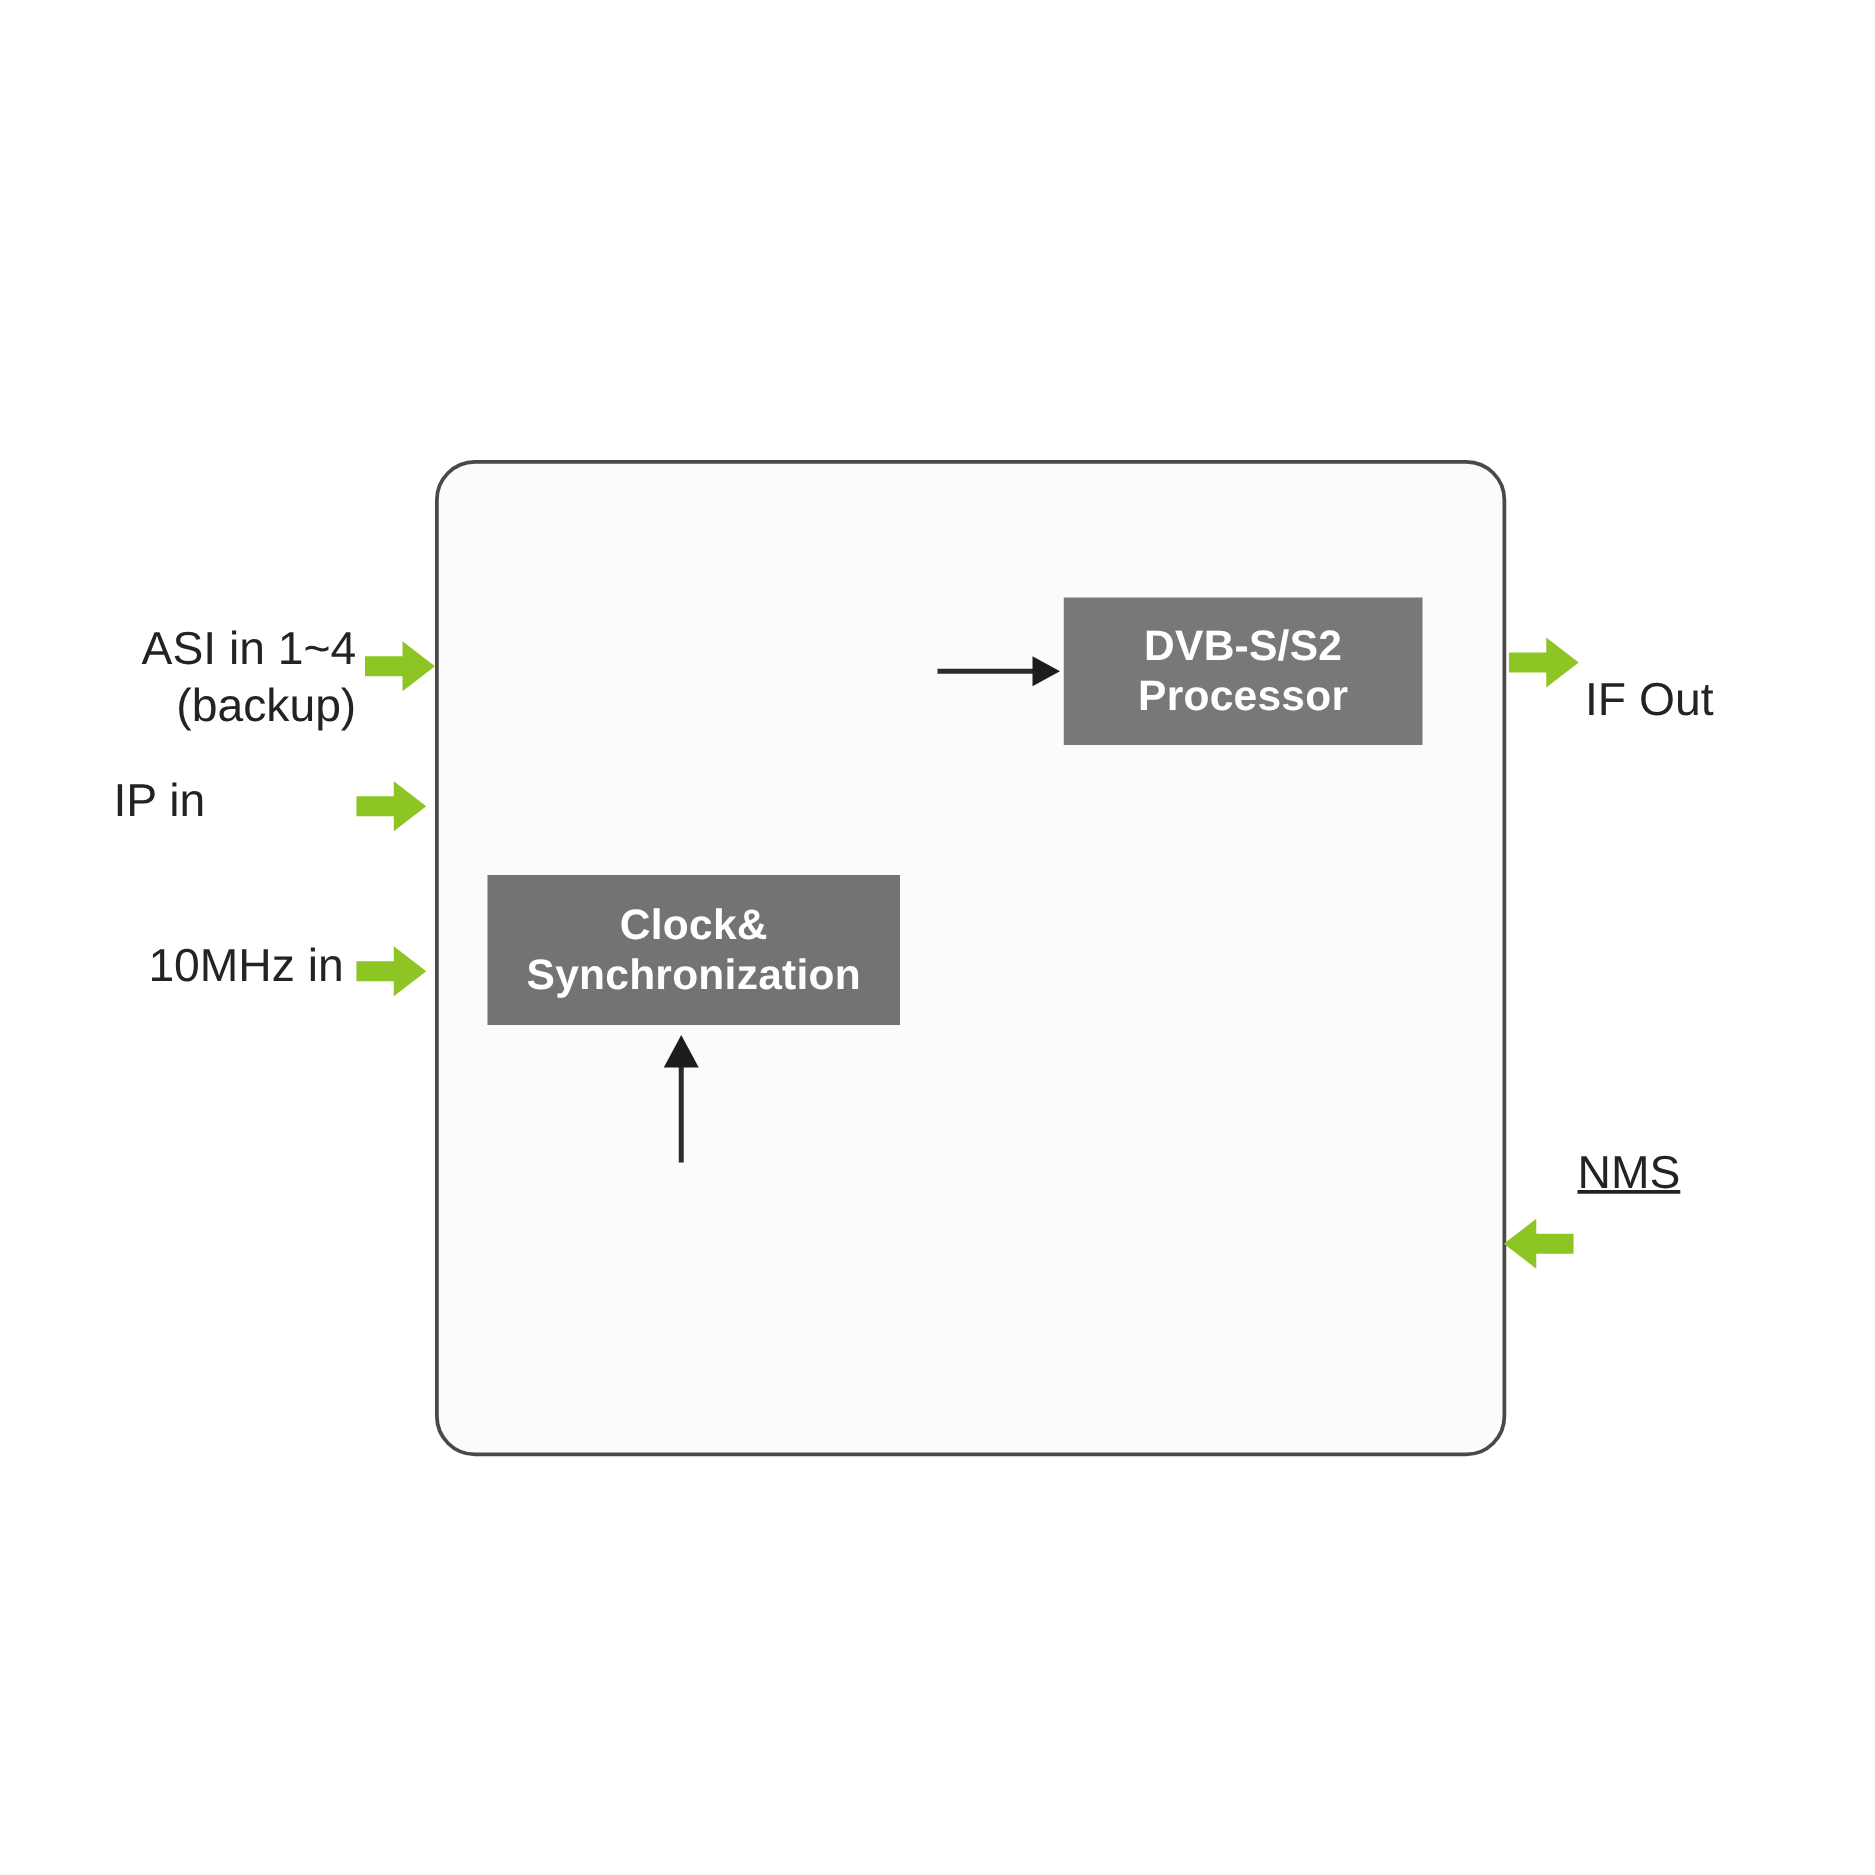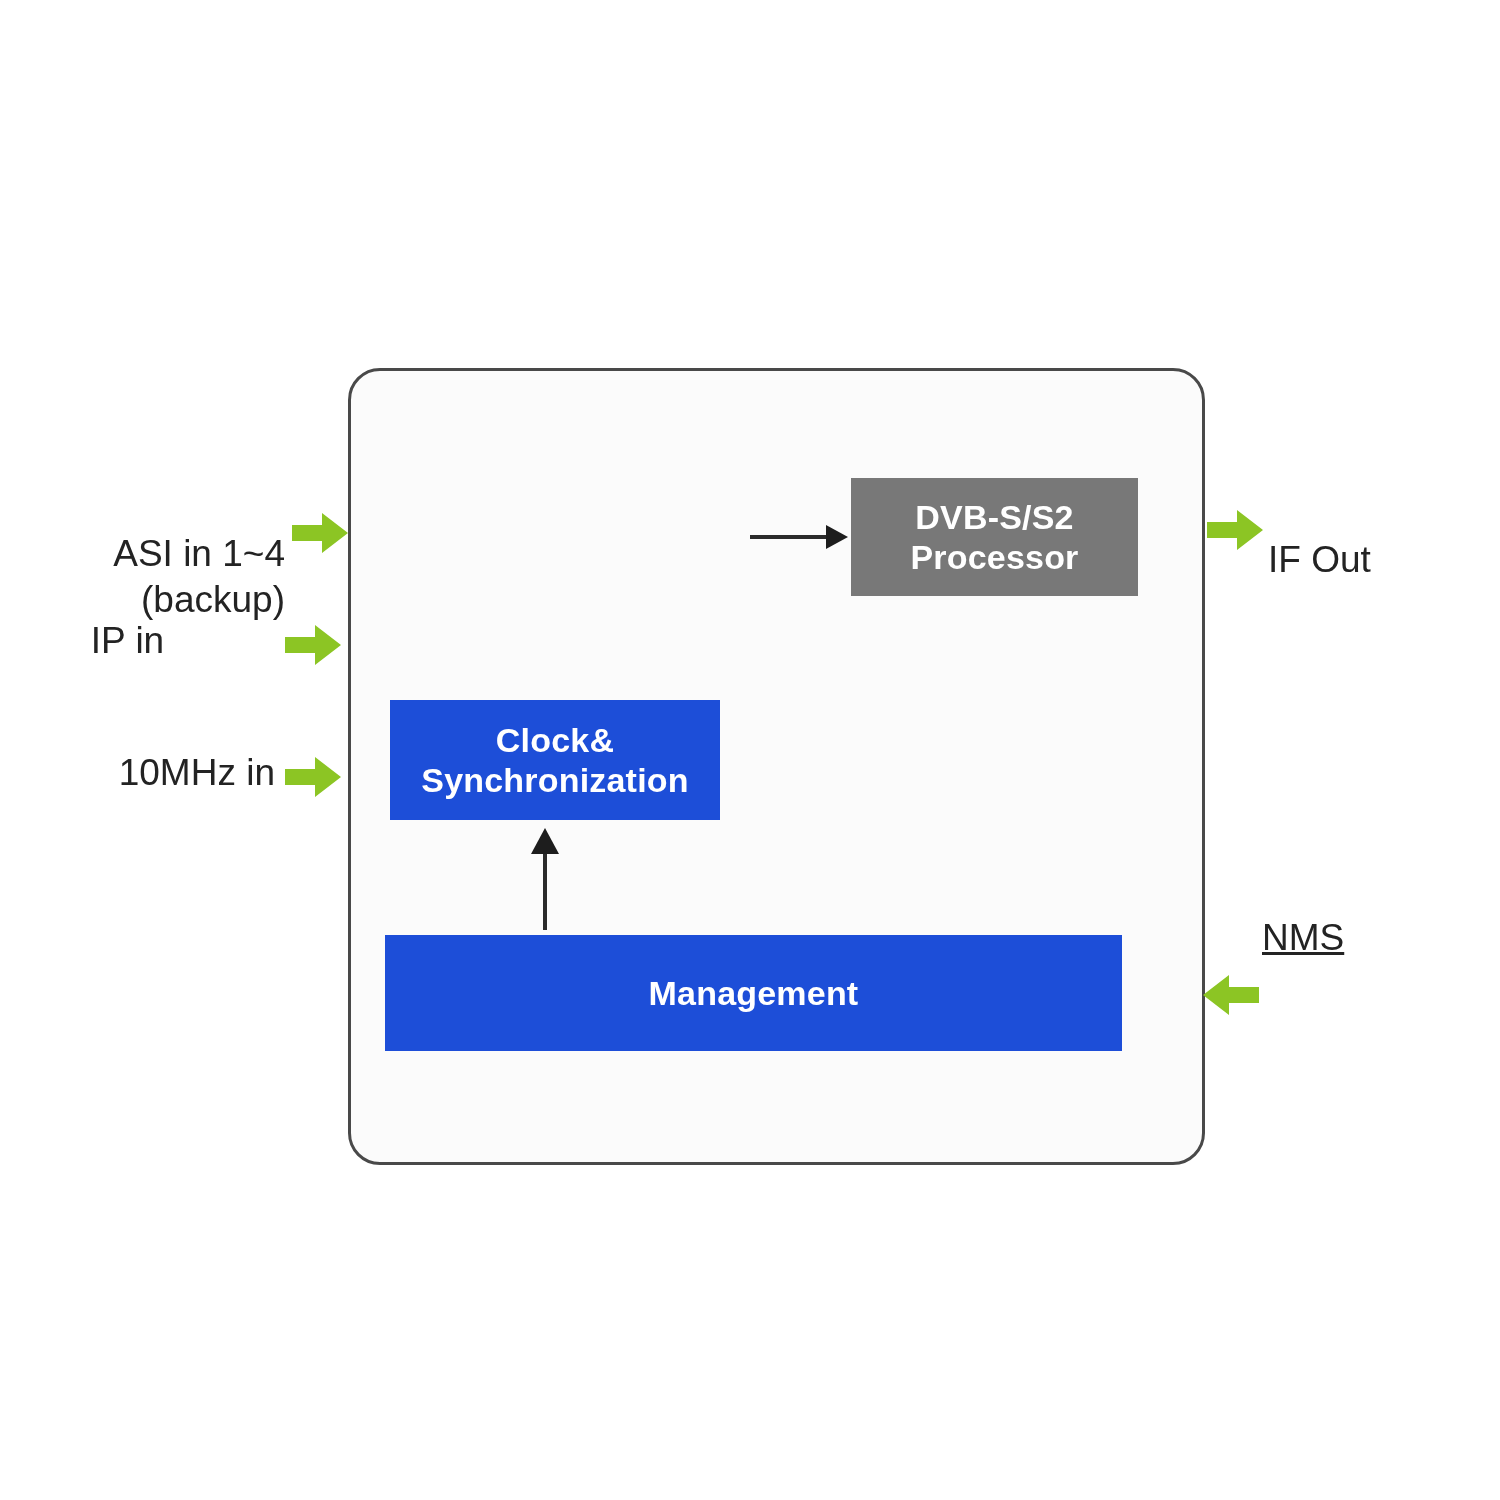--- a/index.html
+++ b/index.html
@@ -40,21 +40,21 @@
     align-items: center;
     justify-content: center;
     text-align: center;
     color: #ffffff;
     font-weight: bold;
     line-height: 1.18;
     letter-spacing: 0.2px;
     white-space: pre-line;
   }
   .block.gray  { background: #787878; }
-  .block.green { background: #1d4ed8; }
+  .block.green { background: #737373; }
 
   #block-ts-processor {
     left: 390px; top: 481px;
     width: 328px; height: 118px;
     font-size: 36px;
   }
   #block-dvb-modulation {
     left: 851px; top: 478px;
     width: 287px; height: 118px;
     font-size: 34px;
@@ -78,21 +78,21 @@
     line-height: 1.25;
     white-space: pre-line;
   }
   .port-label.right-aligned {
     text-align: right;
   }
   .port-label.left-aligned {
     text-align: left;
   }
 
-  #label-asi-in  { left: 0px;   top: 496px; width: 285px; margin-top: 35px; }
+  #label-asi-in  { left: 0px;   top: 496px; width: 285px; }
   #label-ip-in   { left: 0px;   top: 618px; width: 255px; text-align: center; }
   #label-10mhz   { left: 0px;   top: 750px; width: 275px; }
   #label-if-out  { left: 1268px; top: 505px; width: 220px; margin-top: 32px; }
   #label-nms     { left: 1262px; top: 915px; width: 220px; text-decoration: underline; }
 
   
   .green-arrow {
     position: absolute;
     width: 56px;
     height: 44px;
@@ -115,21 +115,20 @@
 
   <div class="chassis"></div>
 
 
   <div class="block gray" id="block-dvb-modulation">DVB-S/S2
 Processor</div>
 
   <div class="block green" id="block-clock-sync">Clock&amp;
 Synchronization</div>
 
-  <div class="block green" id="block-management">Management</div>
 
   <svg class="black-arrow" id="arrow-ts-to-dvb" viewBox="0 0 100 50">
     <line x1="2" y1="25" x2="80" y2="25" stroke="#2b2b2b" stroke-width="4"></line>
     <polygon points="78,13 100,25 78,37" fill="#1d1d1d"></polygon>
   </svg>
 
   <svg class="black-arrow" id="arrow-mgmt-to-clock" viewBox="0 0 50 106">
     <line x1="25" y1="104" x2="25" y2="26" stroke="#2b2b2b" stroke-width="4"></line>
     <polygon points="11,28 25,2 39,28" fill="#1d1d1d"></polygon>
   </svg>

